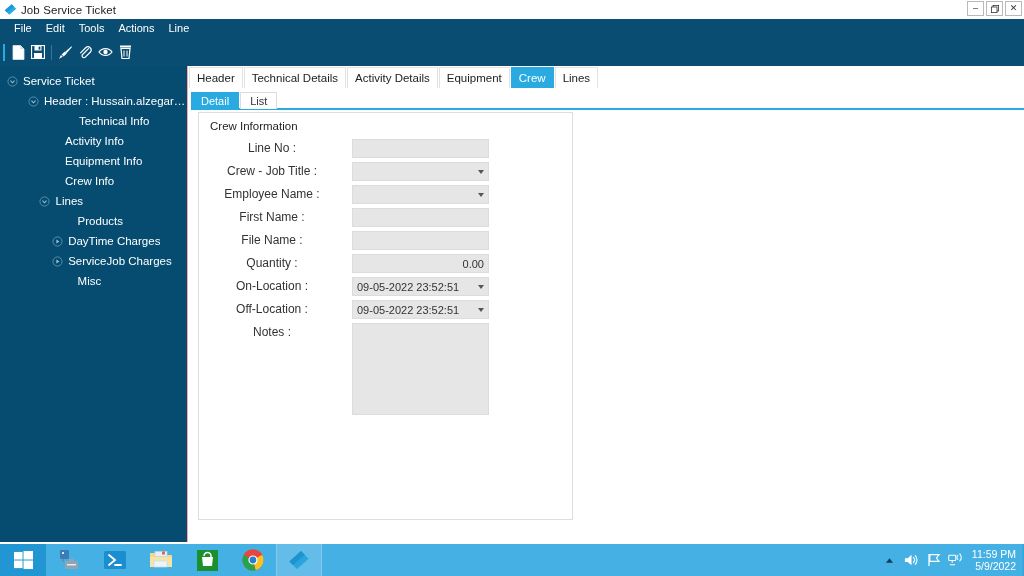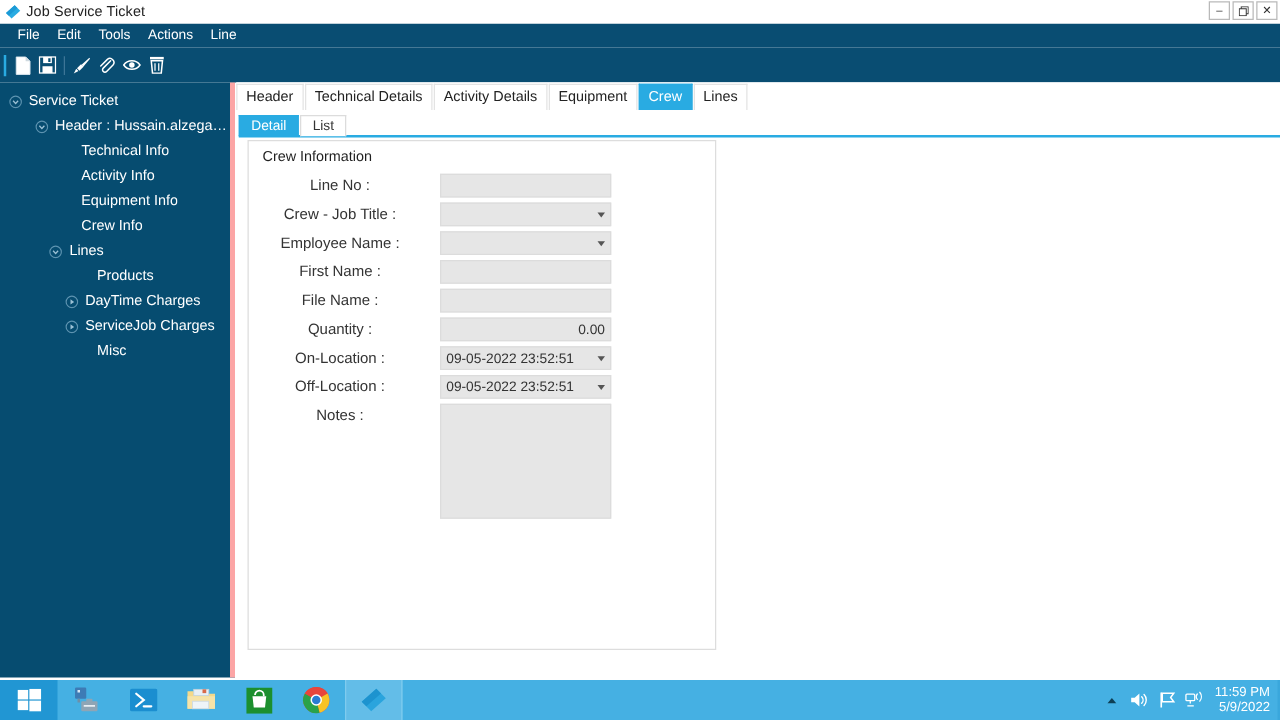--- a/index.html
+++ b/index.html
@@ -42,21 +42,21 @@
   }
   .tb-accent { width: 2px; height: 17px; background: #29ABE2; margin-right: 3px; }
   .tbbtn {
     width: 20px; height: 22px; display: flex; align-items: center; justify-content: center;
   }
   .tb-sep { width: 1px; height: 15px; background: #3d7596; margin: 0 3px; }
 
   
   .sidebar {
     position: absolute; left: 0; top: 66px; width: 188px; height: 476px;
-    background: #064C70; border-right: 4px solid #fca5a5;
+    background: #064C70; border-right: 1px solid #fca5a5;
     padding-top: 5px;
   }
   .tree-node {
     height: 20px; display: flex; align-items: center;
     font-size: 11.5px; color: #ffffff; white-space: nowrap;
   }
   .tree-node .exp { width: 14px; height: 14px; display: flex; align-items: center; justify-content: center; flex: 0 0 14px; }
   .tree-node .exp.blank { visibility: hidden; }
   .tree-node .lbl { margin-left: 4px; overflow: hidden; text-overflow: ellipsis; }
 
@@ -234,21 +234,21 @@
       </div>
       <div class="tree-node" style="padding-left: 26px;">
         <span class="exp">
           <svg width="11" height="11" viewBox="0 0 12 12">
             <circle cx="6" cy="6" r="5" fill="none" stroke="#5d93b0" stroke-width="1"></circle>
             <path d="M3.8 5 L6 7.4 L8.2 5" fill="none" stroke="#9dc2d6" stroke-width="1.1"></path>
           </svg>
         </span>
         <span class="lbl">Header : Hussain.alzegarti01022…</span>
       </div>
-      <div class="tree-node" style="padding-left: 47px;">
+      <div class="tree-node" style="padding-left: 61px;">
         <span class="exp blank"></span>
         <span class="lbl">Technical Info</span>
       </div>
       <div class="tree-node" style="padding-left: 47px;">
         <span class="exp blank"></span>
         <span class="lbl">Activity Info</span>
       </div>
       <div class="tree-node" style="padding-left: 47px;">
         <span class="exp blank"></span>
         <span class="lbl">Equipment Info</span>

